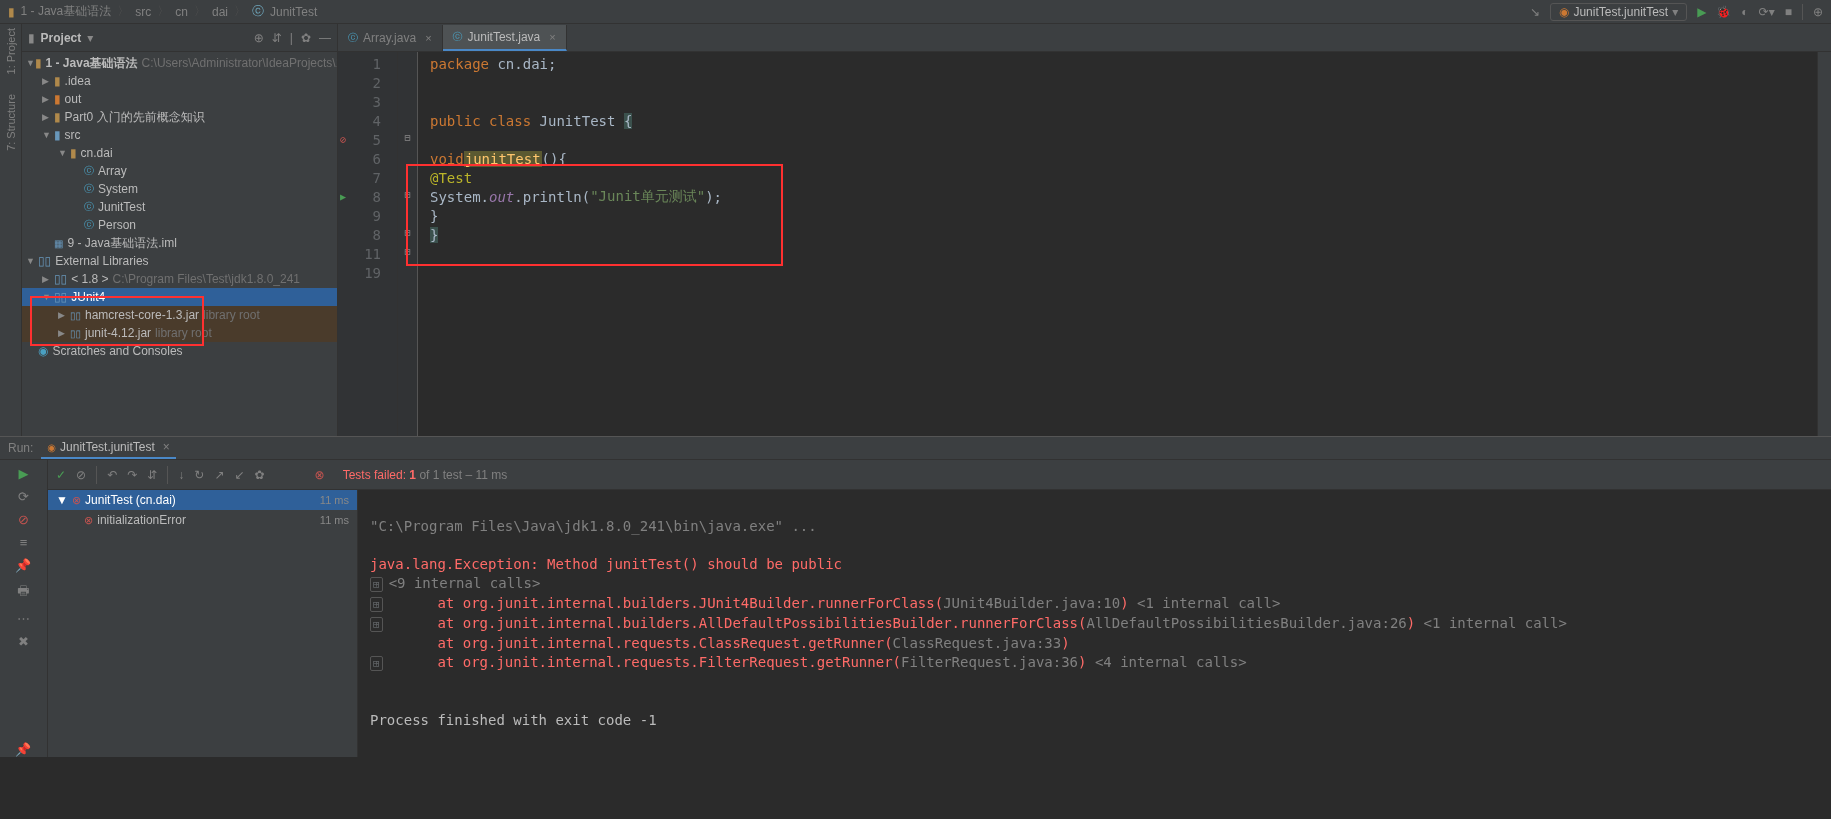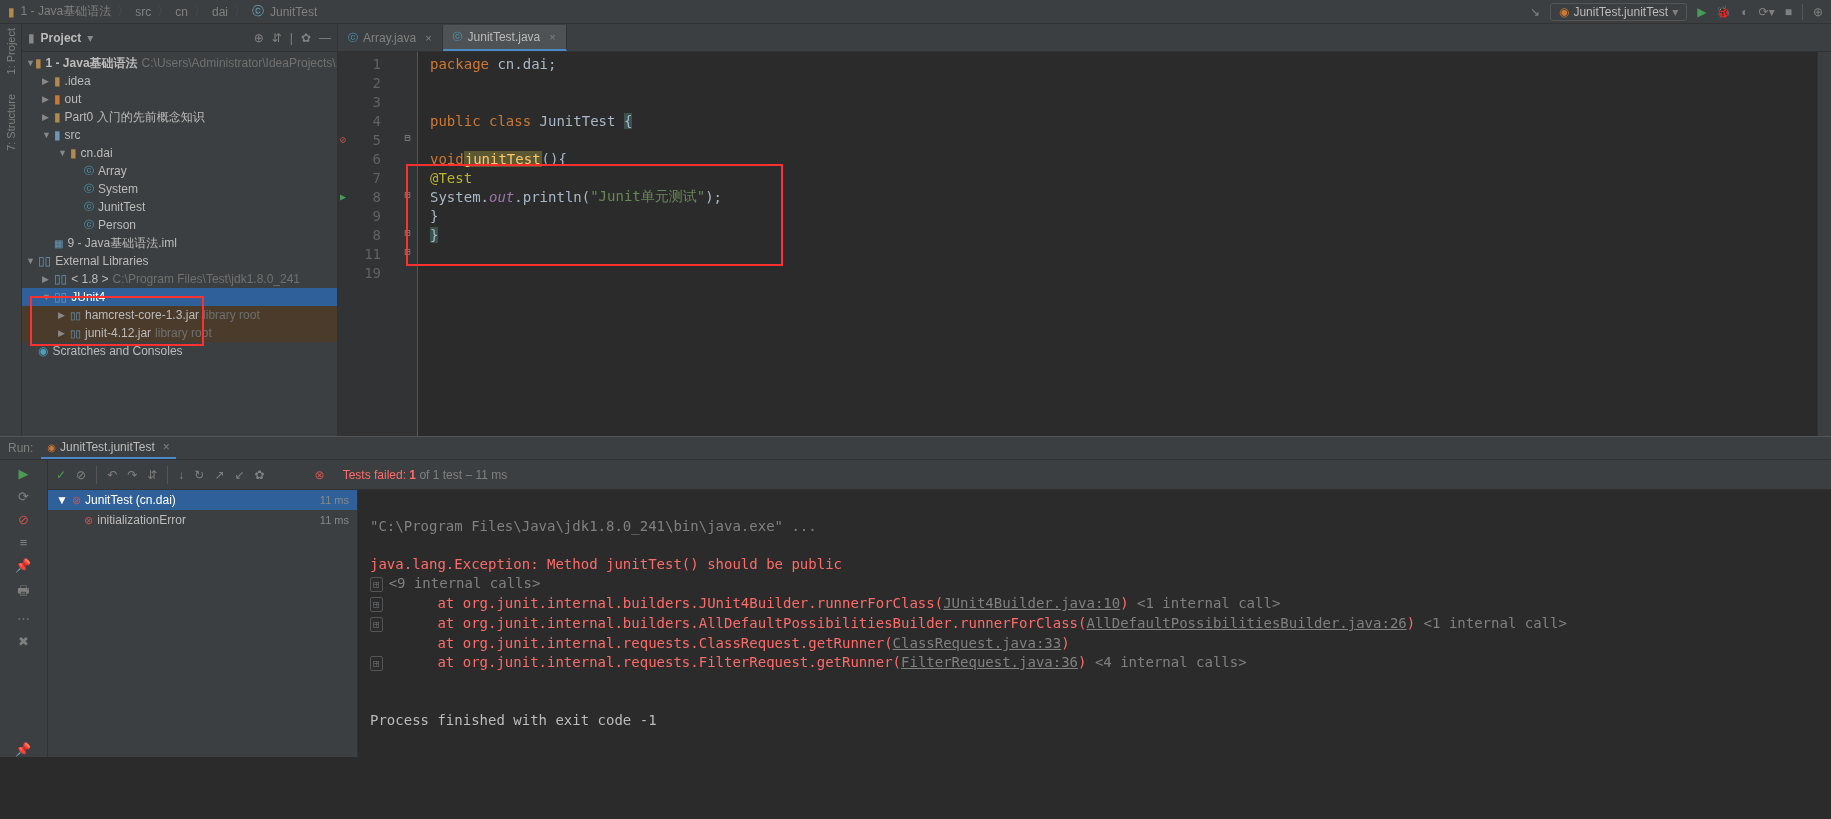--- a/index.html
+++ b/index.html
@@ -263,21 +263,21 @@
       background: #2b2b2b;
       font-family: "Consolas", monospace;
       font-size: 14px;
       padding: 8px 12px;
       overflow: auto;
       line-height: 19px;
       white-space: pre;
     }
     .c-grey { color: #808080; }
     .c-err { color: #ff6b68; }
-    .c-link-g { color: #808080; text-decoration: underline; }
+    .c-link-g { color: #808080; }
     .c-fold { color: #606366; border: 1px solid #555; border-radius: 2px; padding: 0 2px; font-size: 11px; margin-right: 6px; }
     .c-norm { color: #bbb; }
   </style>
 </head>
 <body>
 
 <div class="top-bar">
   <div class="breadcrumb">
     <span class="fld" style="color:#b0894b">▮</span>
     <span>1 - Java基础语法</span>

